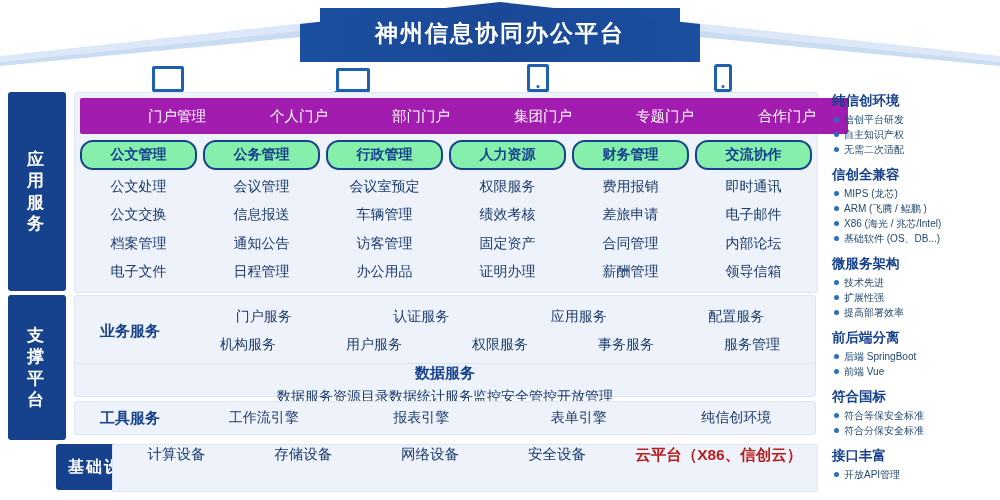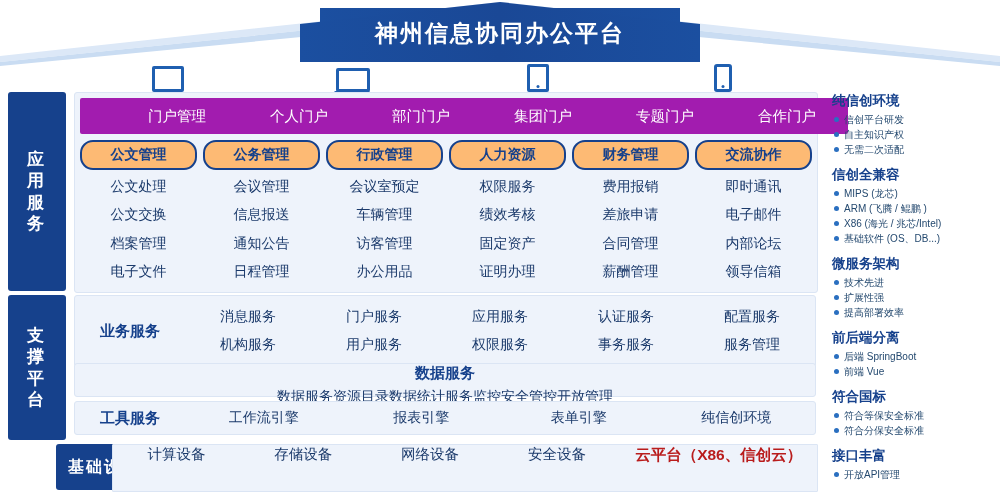--- a/index.html
+++ b/index.html
@@ -62,21 +62,21 @@
     flex:1;display:flex;align-items:center;justify-content:center;
     color:#fff;font-size:14.5px;
   }
   .cols{
     position:absolute;left:5px;top:47px;width:732px;height:146px;
     display:flex;gap:6px;
   }
   .col{flex:1;display:flex;flex-direction:column;}
   .col-head{
     height:26px;border:2px solid #16418c;border-radius:13px;
-    background:#fdba74;color:#16418c;font-size:14px;font-weight:bold;
+    background:#86efac;color:#16418c;font-size:14px;font-weight:bold;
     display:flex;align-items:center;justify-content:center;margin-bottom:3px;
   }
   .col-item{
     flex:1;display:flex;align-items:center;justify-content:center;
     font-size:14px;color:#1b3a6b;
   }
 
   
   .supblock{
     position:absolute;left:74px;top:295px;width:742px;height:145px;
@@ -228,24 +228,23 @@
       </div>
     </div>
   </div>
 
   <div class="supblock">
 
     <div class="sup-card" id="card-biz">
       <div class="sup-label">业务服务</div>
       <div class="sup-body">
         <div class="sup-line">
-          <div class="cell">消息服务</div>
           <div class="cell">门户服务</div>
+          <div class="cell">认证服务</div>
           <div class="cell">应用服务</div>
-          <div class="cell">认证服务</div>
           <div class="cell">配置服务</div>
         </div>
         <div class="sup-line">
           <div class="cell">机构服务</div>
           <div class="cell">用户服务</div>
           <div class="cell">权限服务</div>
           <div class="cell">事务服务</div>
           <div class="cell">服务管理</div>
         </div>
       </div>

